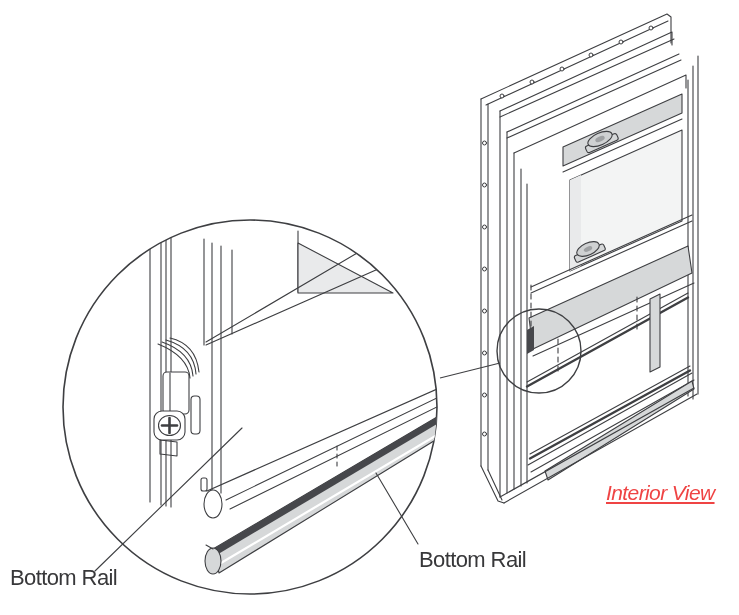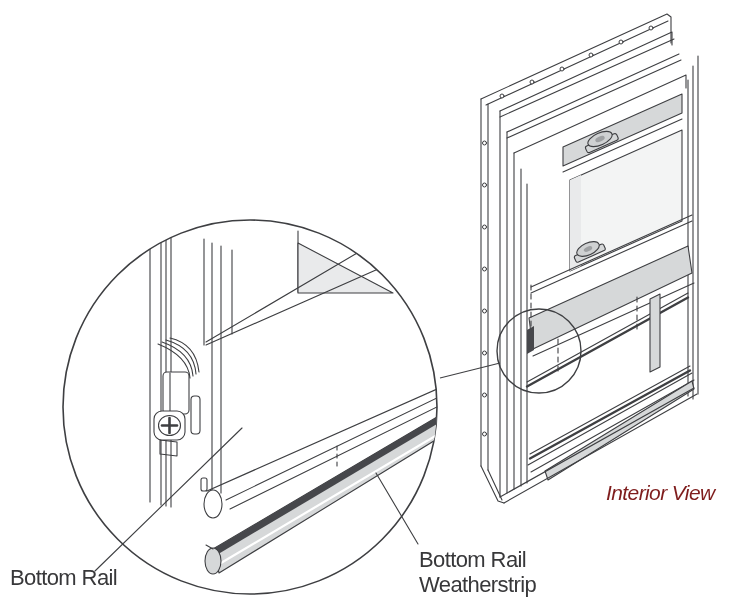--- a/index.html
+++ b/index.html
@@ -9,21 +9,21 @@
   html,body{margin:0;padding:0;background:#fff;}
   .stage{
     position:relative;width:739px;height:615px;background:var(--background);
     font-family:"Liberation Sans",sans-serif;overflow:hidden;
   }
   .stage svg{position:absolute;left:0;top:0;}
   .label{
     position:absolute;color:var(--text);font-size:22px;letter-spacing:-0.6px;
     line-height:25px;white-space:nowrap;font-weight:500;
   }
-  .label.italic{font-style:italic;font-weight:400;font-size:21px;color:#7f1d1d;}
+  .label.italic{font-style:italic;font-weight:400;font-size:21px;color:#ef4444;text-decoration:underline;}
   .ln{stroke:var(--line);}
   .shade{fill:var(--rail_shade);}
   .soft{fill:var(--soft);}
   .glass{fill:var(--glass);}
   .dark{fill:var(--dark_stripe);}
   .paper{fill:var(--background);}
 </style>
 </head>
 <body>
 
@@ -197,17 +197,16 @@
 
     <line x1="95" y1="571" x2="242" y2="428"></line>
     <line x1="418" y1="544" x2="376" y2="473"></line>
   </g>
 </svg>
 
   <div class="label" style="left:10px;top:565px;">Bottom Rail</div>
 
   <div class="label" style="left:419px;top:547px;">
     <div>Bottom Rail</div>
-    <div>Weatherstrip</div>
   </div>
 
   <div class="label italic" style="left:606px;top:480px;">Interior View</div>
 </div>
 
 </body></html>

